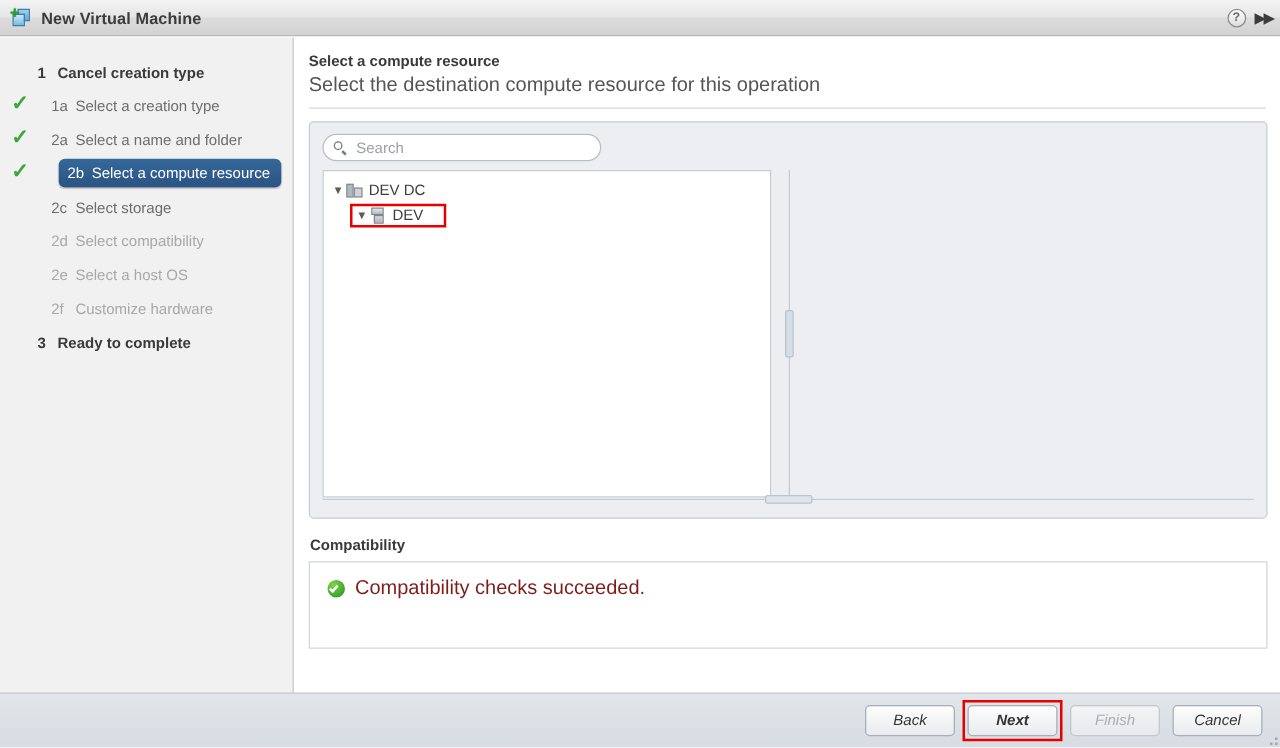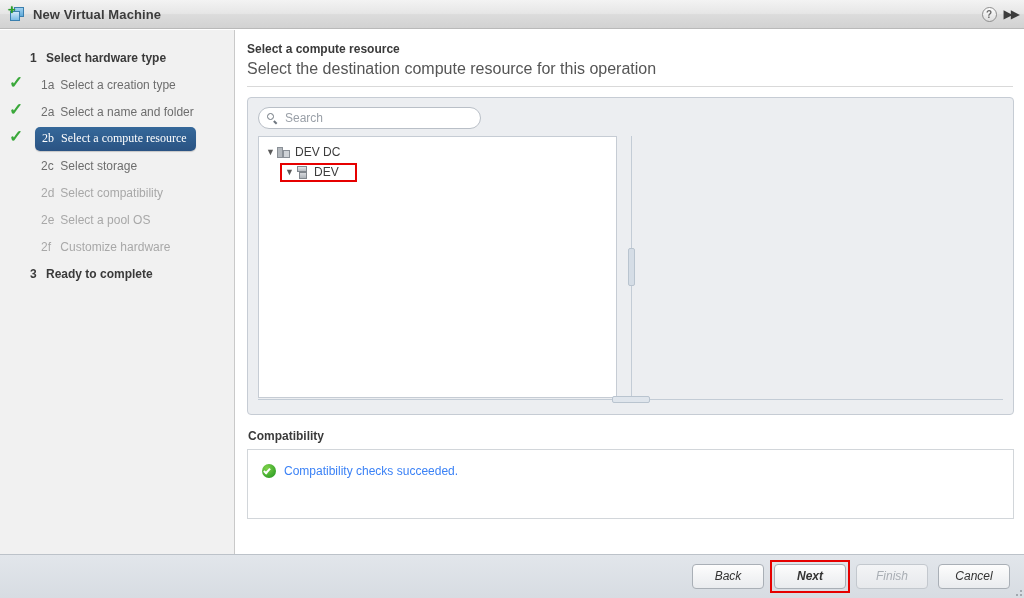--- a/index.html
+++ b/index.html
@@ -126,30 +126,29 @@
   }
   .nav-label.sub {
     color: #6d6d6d;
     font-size: 12px;
     margin-left: 41px;
   }
   .nav-label.muted {
     color: #a8a8a8;
   }
   .nav-pill {
-    margin-left: 35px;
+    margin-left: 47px;
     background: #2e5d8e;
     background: linear-gradient(to bottom, #35689a, #2a5383);
     color: #ffffff;
     border-radius: 5px;
     padding: 4px 9px 5px 7px;
     font-size: 12px;
     white-space: nowrap;
     box-shadow: 0 1px 1px rgba(0,0,0,0.18);
-    font-family: Liberation Serif, serif;
   }
   .nav-num { display: inline-block; min-width: 16px; }
 
   
   .content {
     position: absolute;
     left: 236px; top: 30px;
     width: 788px; height: 524px;
     background: #ffffff;
     box-sizing: border-box;
@@ -387,22 +386,22 @@
     content: "";
     position: absolute;
     left: 3.4px; top: 3px;
     width: 4px; height: 7px;
     border: solid #ffffff;
     border-width: 0 2px 2px 0;
     transform: rotate(42deg);
     box-sizing: border-box;
   }
   .compat-text {
-    font-size: 12px;
-    color: #3b82f6;
+    font-size: 16px;
+    color: #7f1d1d;
     line-height: 14px;
   }
 
   
   .footer {
     position: absolute;
     left: 0; bottom: 0;
     width: 1024px; height: 44px;
     background: linear-gradient(to bottom, #e2e6eb, #d7dce2);
     border-top: 1px solid #bcc2c9;
@@ -465,21 +464,21 @@
   <div class="title-text">New Virtual Machine</div>
   <div class="title-controls">
     <div class="help-btn">?</div>
     <div class="collapse-btn">▶▶</div>
   </div>
 </div>
 
 <div class="sidebar">
 
   <div class="nav-row">
-    <div class="nav-label group"><span class="nav-num">1</span><span>Select hardware type</span></div>
+    <div class="nav-label group"><span class="nav-num">1</span><span>Cancel creation type</span></div>
   </div>
 
   <div class="nav-row">
     <div class="nav-check">✓</div>
     <div class="nav-label sub"><span class="nav-num">1a</span> <span>Select a creation type</span></div>
   </div>
 
 
   <div class="nav-row">
     <div class="nav-check">✓</div>
@@ -493,21 +492,21 @@
 
   <div class="nav-row">
     <div class="nav-label sub"><span class="nav-num">2c</span> <span>Select storage</span></div>
   </div>
 
   <div class="nav-row">
     <div class="nav-label sub muted"><span class="nav-num">2d</span> <span>Select compatibility</span></div>
   </div>
 
   <div class="nav-row">
-    <div class="nav-label sub muted"><span class="nav-num">2e</span> <span>Select a pool OS</span></div>
+    <div class="nav-label sub muted"><span class="nav-num">2e</span> <span>Select a host OS</span></div>
   </div>
 
   <div class="nav-row">
     <div class="nav-label sub muted"><span class="nav-num">2f</span> <span>Customize hardware</span></div>
   </div>
 
   <div class="nav-row">
     <div class="nav-label group"><span class="nav-num">3</span><span>Ready to complete</span></div>
   </div>
 

